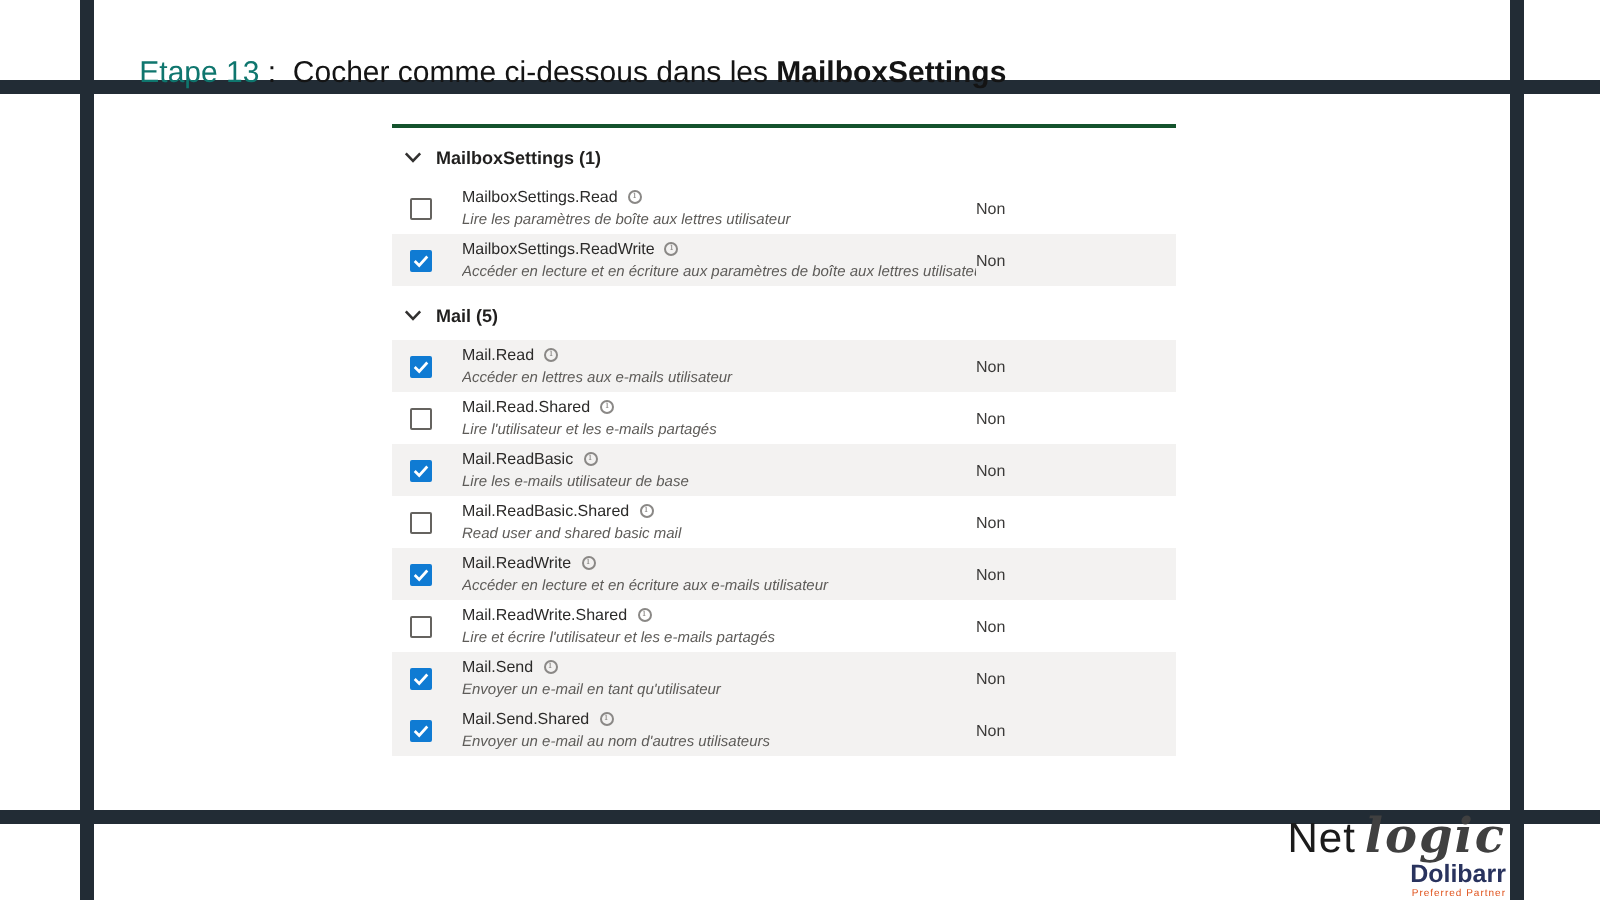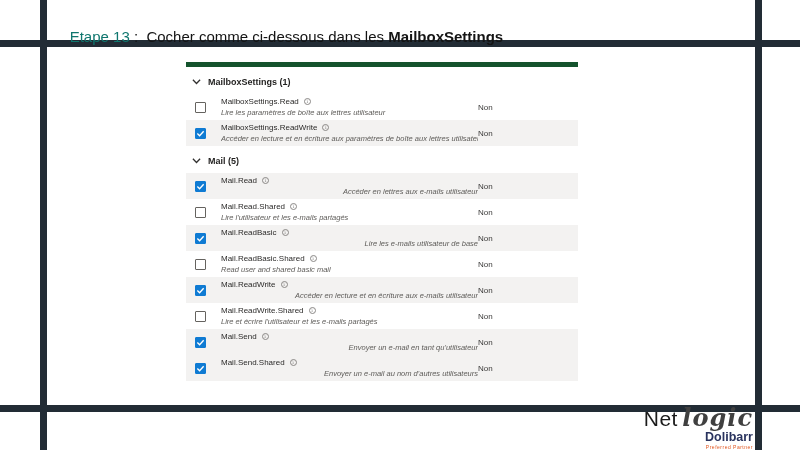--- a/index.html
+++ b/index.html
@@ -22,33 +22,33 @@
   
   .slide-title {
     position: absolute; left: 53px; top: 11px;
     font-size: 15px; color: #141414; white-space: pre;
   }
   .slide-title .step { color: #0f766e; }
   .slide-title .bold { font-weight: bold; }
 
   
   .permissions {
-    position: absolute; left: 186px; top: 62px; width: 392px;
-    border-top: 5px solid #14532d;
+    position: absolute; left: 196px; top: 62px; width: 392px;
+    border-top: 2px solid #14532d;
     color: #201f1e;
   }
   .perm-section-header {
     display: flex; align-items: center;
     margin: 8px 0 6px 6px; height: 13px;
   }
   .perm-section-header .chev { display: inline-flex; margin-right: 7px; }
   .perm-section-label { font-size: 9px; font-weight: bold; color: #201f1e; }
 
   .perm-row { display: flex; align-items: center; height: 26px; }
-  .perm-row.shaded { background: #f3f2f1; text-align: right; }
+  .perm-row.shaded { background: #f3f2f1; }
   .perm-check-cell { width: 35px; flex: none; display: flex; align-items: center; padding-left: 9px; }
   .cb {
     width: 11px; height: 11px; flex: none;
     border: 1px solid #65635f; background: #fff; border-radius: 1px;
     display: inline-flex; align-items: center; justify-content: center;
   }
   .cb.checked { background: #0f7bd3; border-color: #0f7bd3; }
   .perm-main { flex: none; width: 257px; overflow: hidden; }
   .perm-name-line { display: flex; align-items: center; font-size: 8px; color: #2b2a29; }
   .info-icon {

